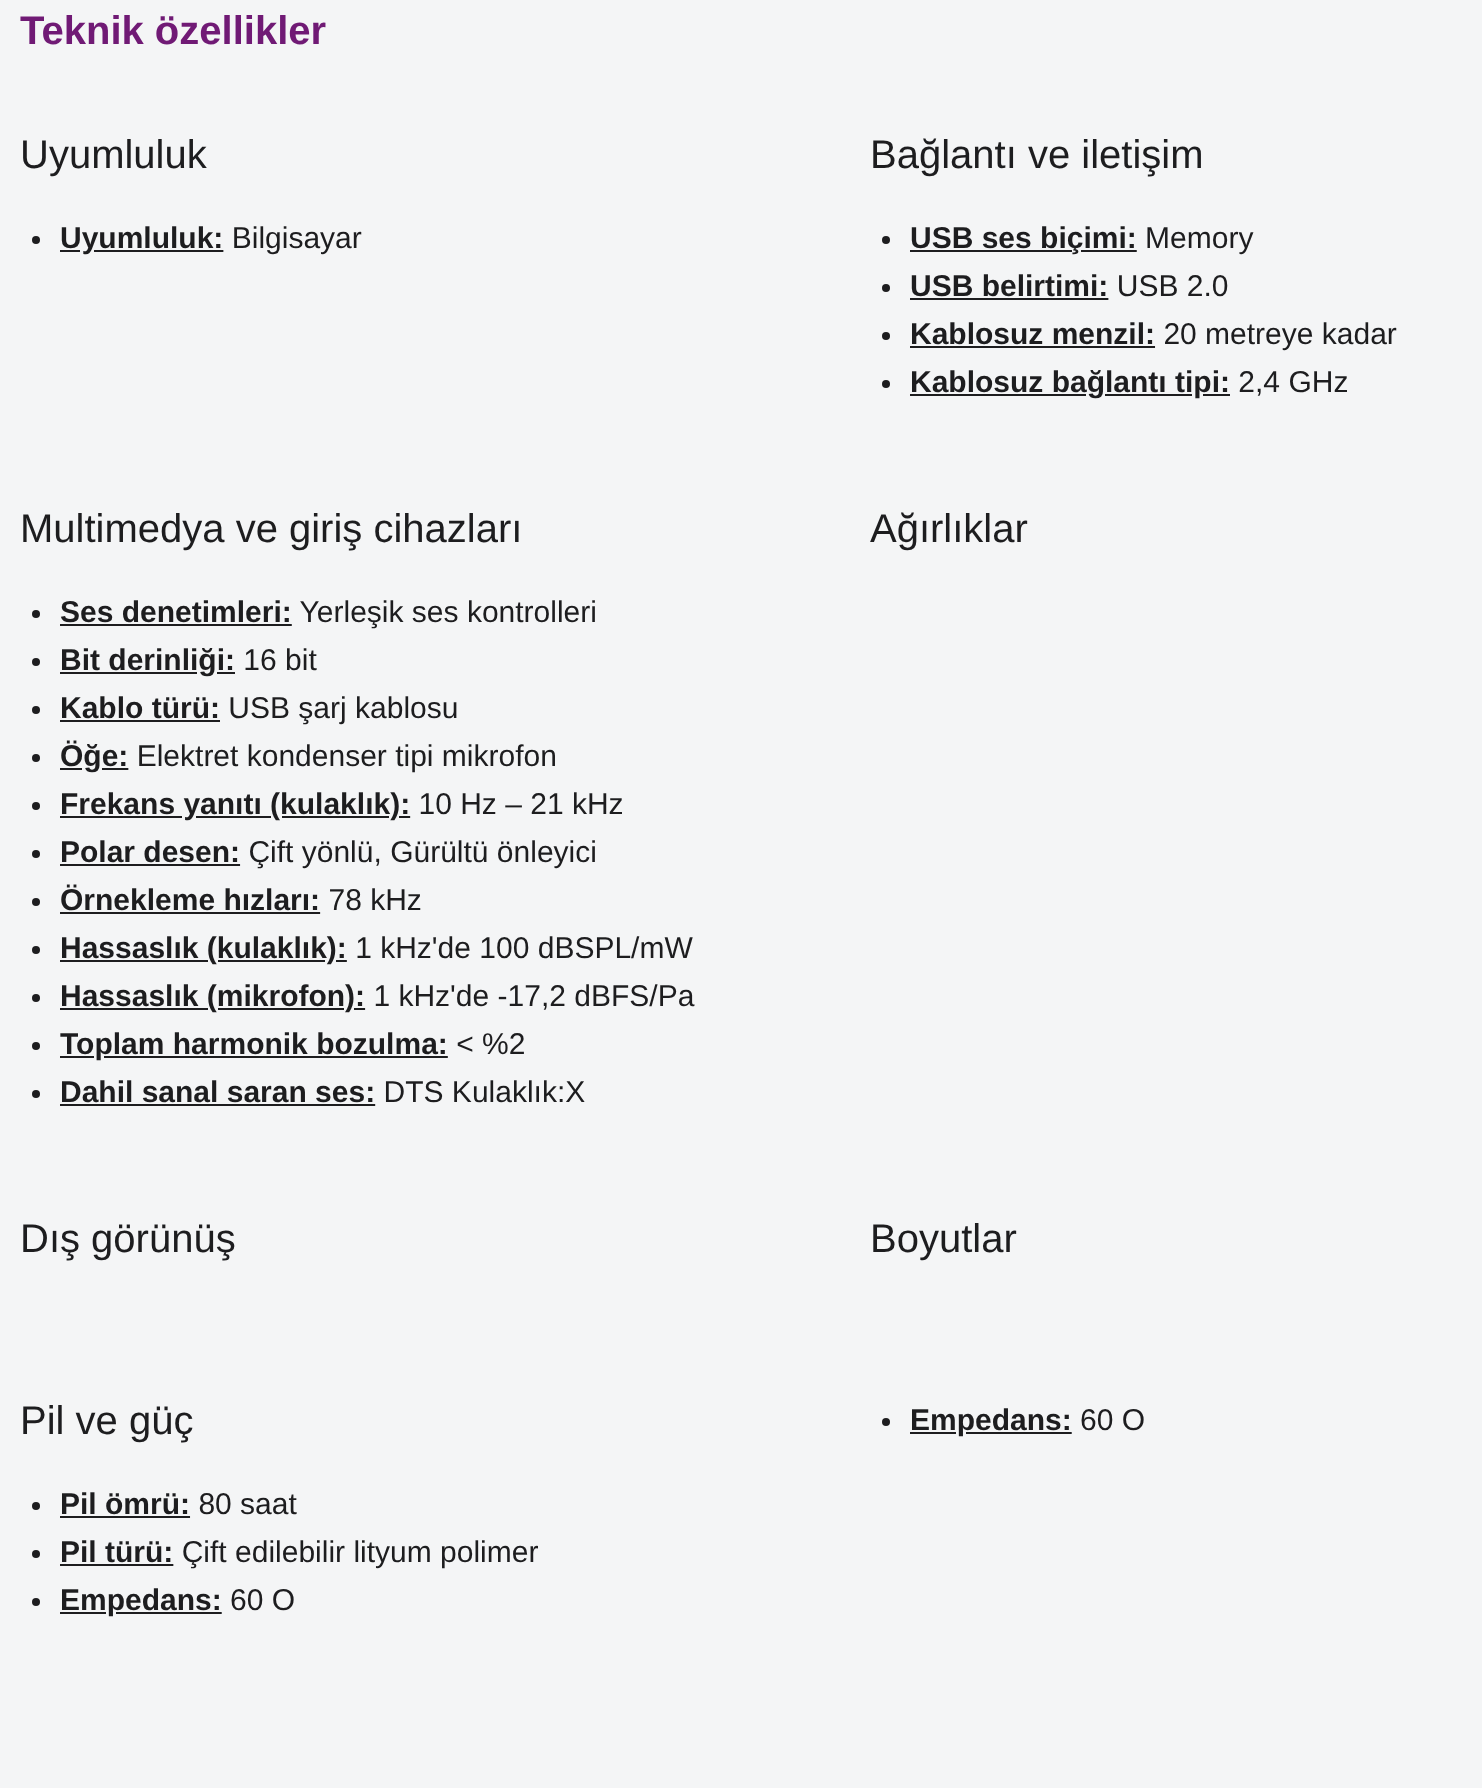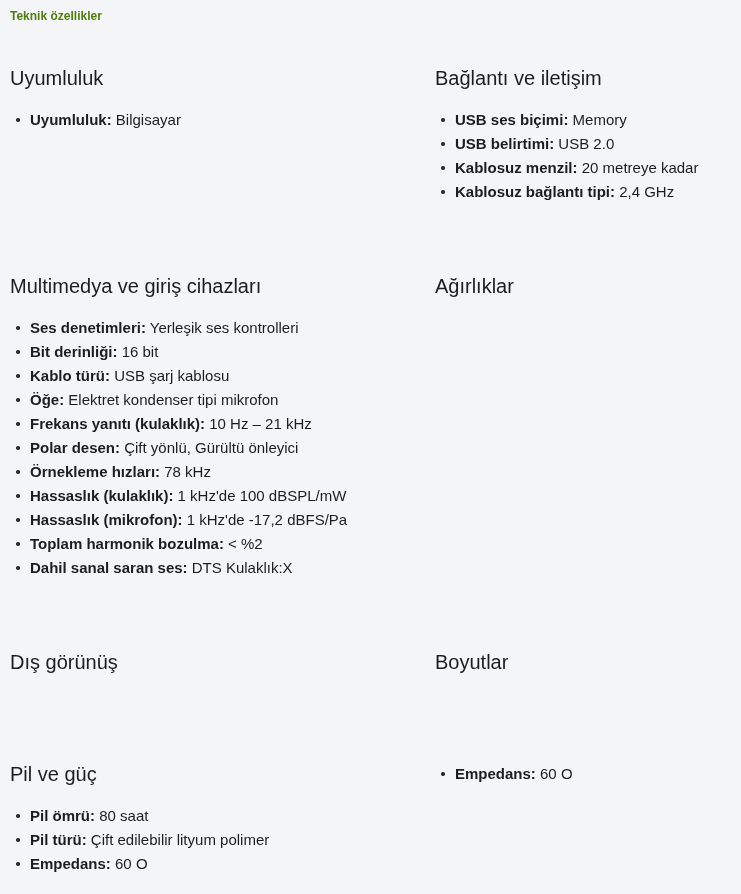--- a/index.html
+++ b/index.html
@@ -6,30 +6,30 @@
   html, body { width: 741px; }
   body {
     min-height: 894px;
     background: #f4f5f6;
     color: #1d1d1f;
     font-family: "Liberation Sans", "DejaVu Sans", sans-serif;
     padding: 8px 0 0 10px;
     overflow: hidden;
   }
   h1.page-title {
-    font-size: 12px;
+    font-size: 20px;
     line-height: 16px;
     font-weight: 700;
-    color: #4d7c0f;
+    color: #701a75;
     margin: 0 0 42px 0;
   }
   .spec-grid {
     display: grid;
     grid-template-columns: 425px 306px;
-    row-gap: 70px;
+    row-gap: 49px;
     align-items: start;
   }
   section.spec-section h2 {
     font-size: 20px;
     line-height: 24px;
     font-weight: 400;
     color: #1d1d1f;
     margin: 0 0 18px 0;
   }
   ul.spec-list {
@@ -46,21 +46,21 @@
   ul.spec-list li::before {
     content: "";
     position: absolute;
     left: 6px;
     top: 10px;
     width: 4px;
     height: 4px;
     border-radius: 50%;
     background: #1d1d1f;
   }
-  ul.spec-list li strong { font-weight: 700; }
+  ul.spec-list li strong { font-weight: 700; text-decoration: underline; }
 </style>
 </head>
 <body>
 
 <main>
   <h1 class="page-title">Teknik özellikler</h1>
 
   <div class="spec-grid">
 
     <section class="spec-section">

